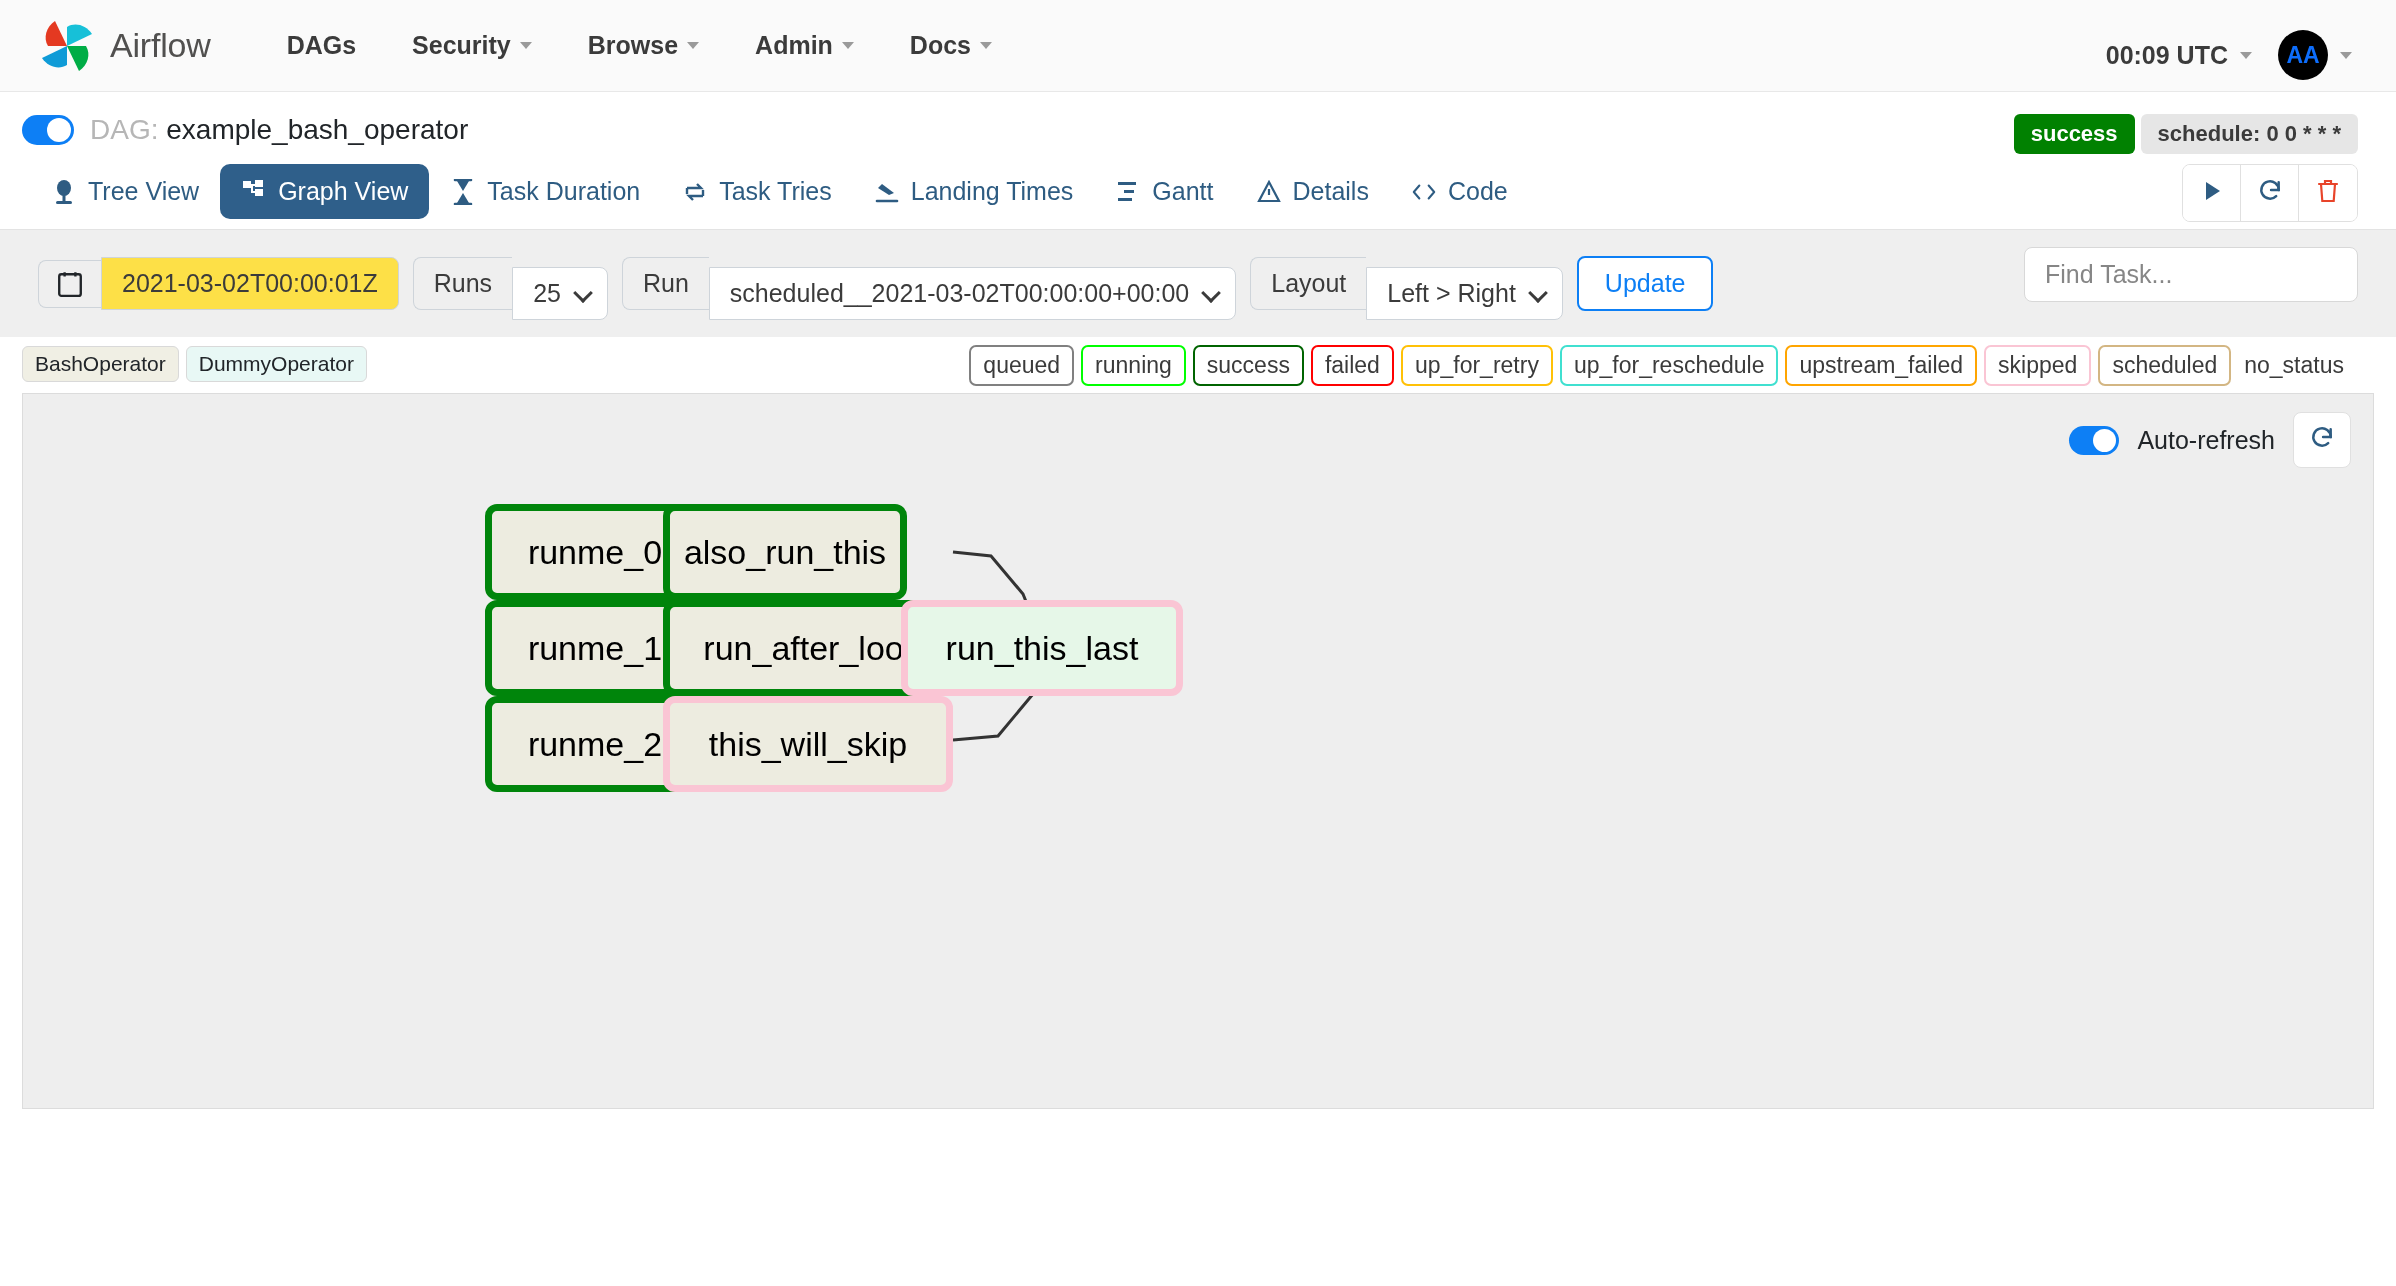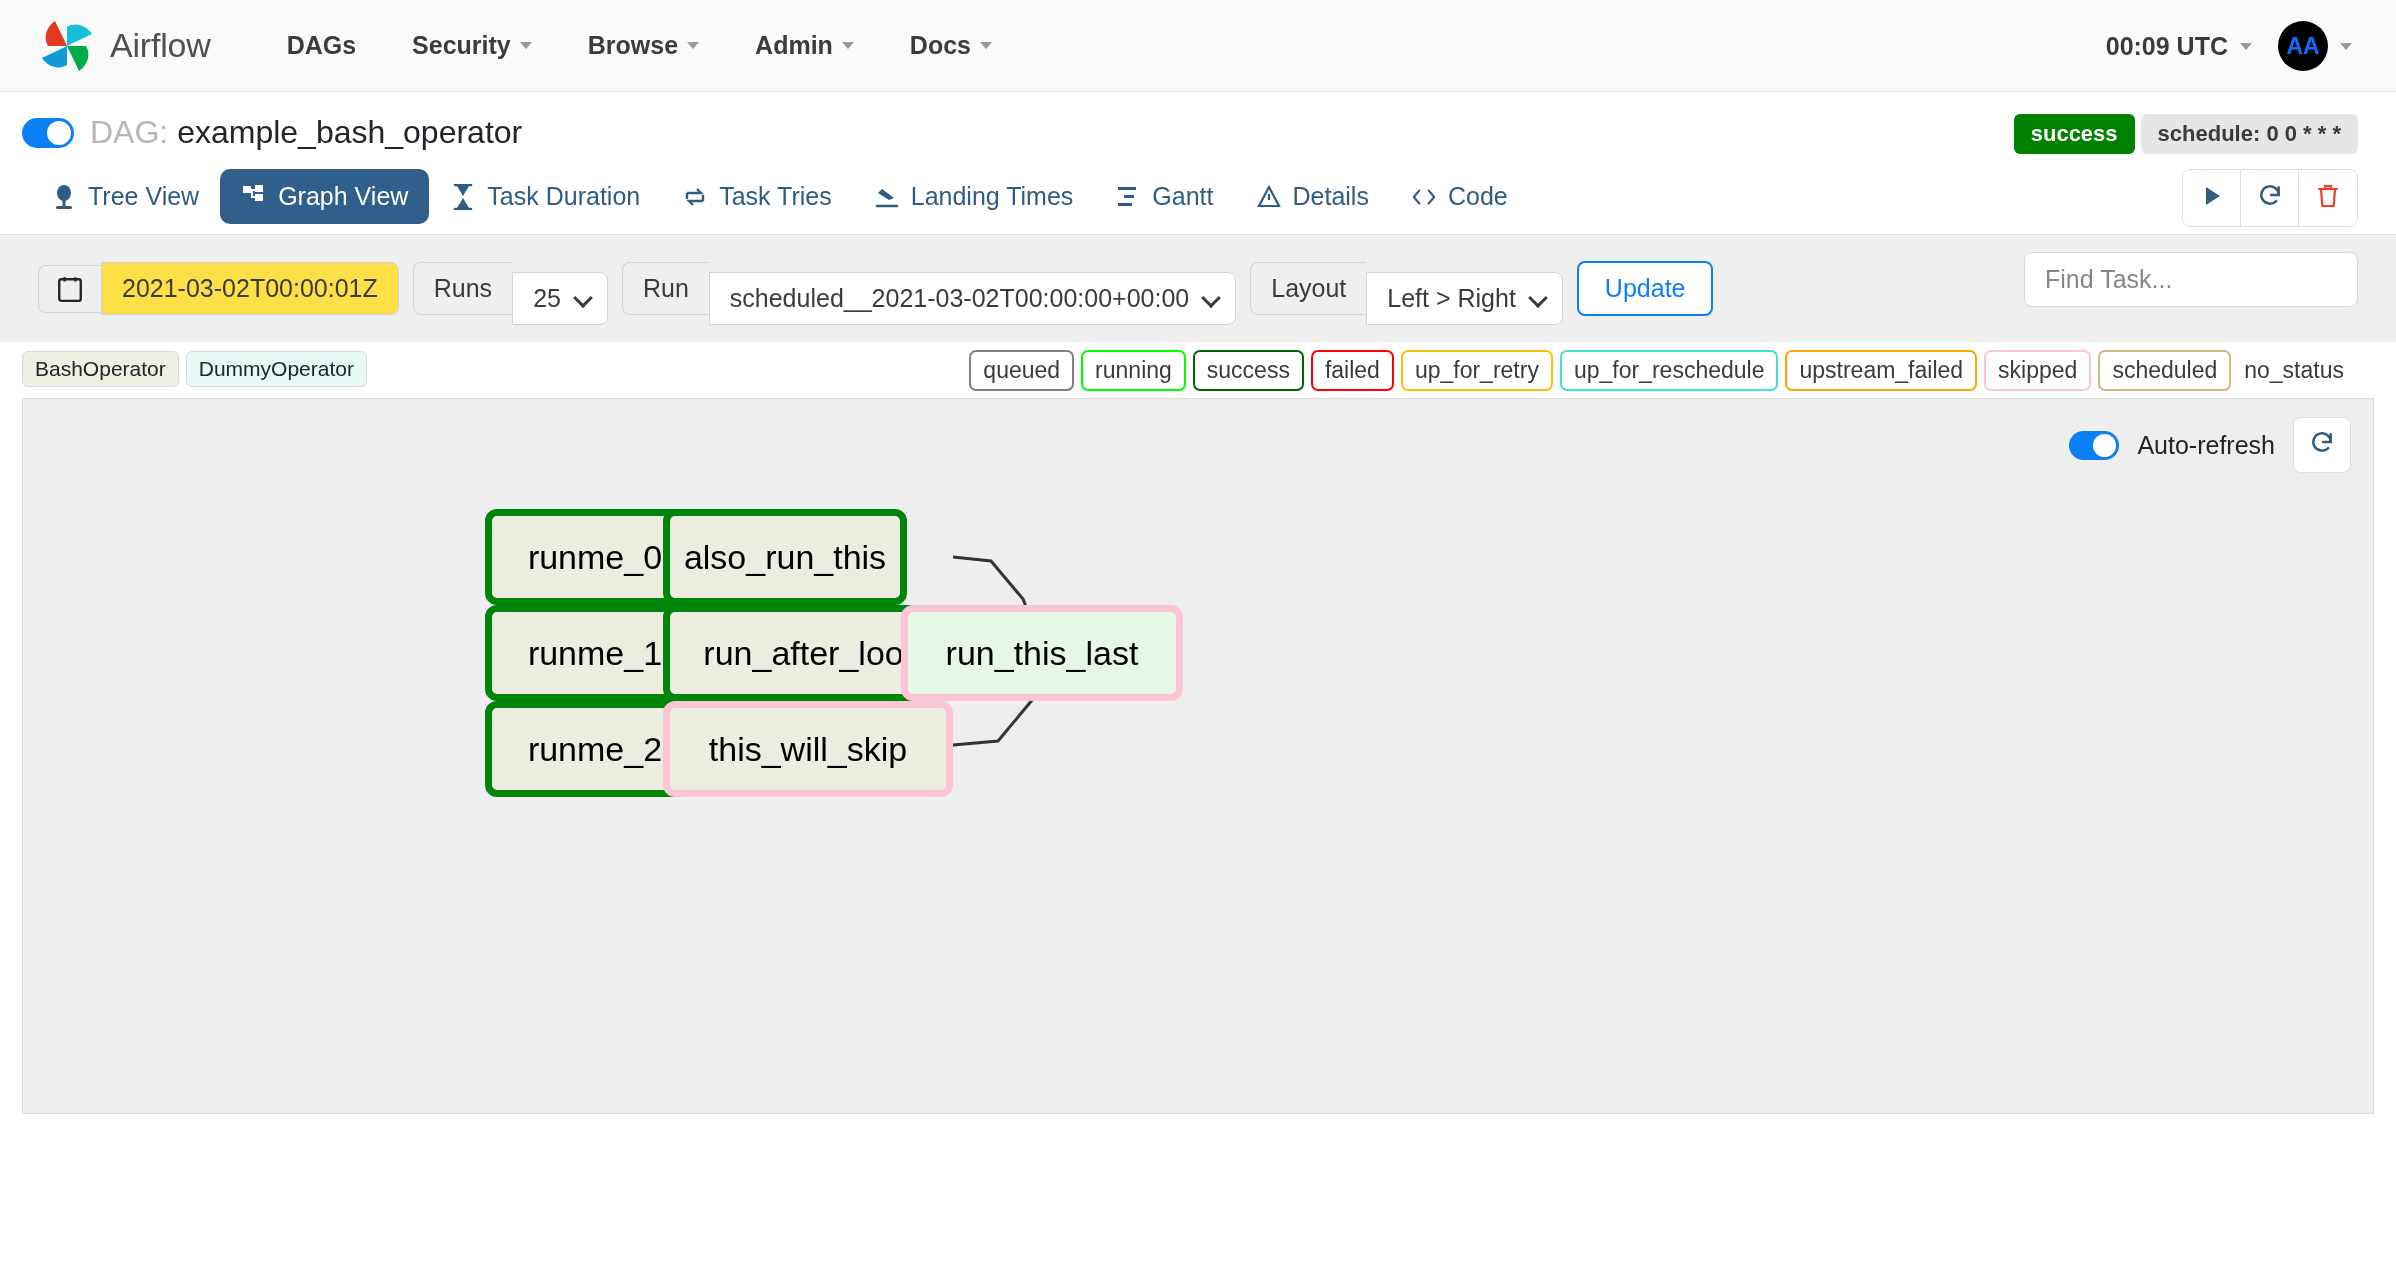--- a/index.html
+++ b/index.html
@@ -33,21 +33,21 @@
     display: flex; align-items: center; gap: 9px;
   }
   .caret {
     width: 0; height: 0;
     border-left: 6px solid transparent;
     border-right: 6px solid transparent;
     border-top: 7px solid #9a9a9a;
     display: inline-block;
   }
   .nav-right {
-    position: absolute; right: 44px; top: 0; height: 92px;
+    position: absolute; right: 44px; top: 9px; height: 92px;
     display: flex; align-items: center; gap: 26px;
   }
   .nav-clock { font-size: 25px; font-weight: bold; color: #3b3b3b; display: flex; align-items: center; gap: 12px;}
   .avatar-wrap { display: flex; align-items: center; gap: 12px; }
   .avatar {
     width: 50px; height: 50px; border-radius: 50%;
     background: #000000; color: #0d6efd;
     font-size: 23px; font-weight: bold;
     display: flex; align-items: center; justify-content: center;
   }
@@ -60,21 +60,21 @@
   }
   .toggle {
     width: 52px; height: 30px; border-radius: 16px;
     background: #0d7ff5; position: relative; flex: none;
     margin-right: 16px; cursor: pointer;
   }
   .toggle::after {
     content:""; position: absolute; right: 3px; top: 3px;
     width: 24px; height: 24px; border-radius: 50%; background: #fff;
   }
-  .dag-title { font-size: 32px; color: #212529; }
+  .dag-title { font-size: 28px; color: #212529; }
   .dag-title .muted { color: #b6b6b6; }
 
   .header-badges {
     position: absolute; right: 38px; top: 22px;
     display: flex; align-items: center; gap: 6px;
   }
   .badge-success {
     background: #018101; color: #fff; font-size: 22px; font-weight: bold;
     padding: 7px 17px; border-radius: 6px;
   }

